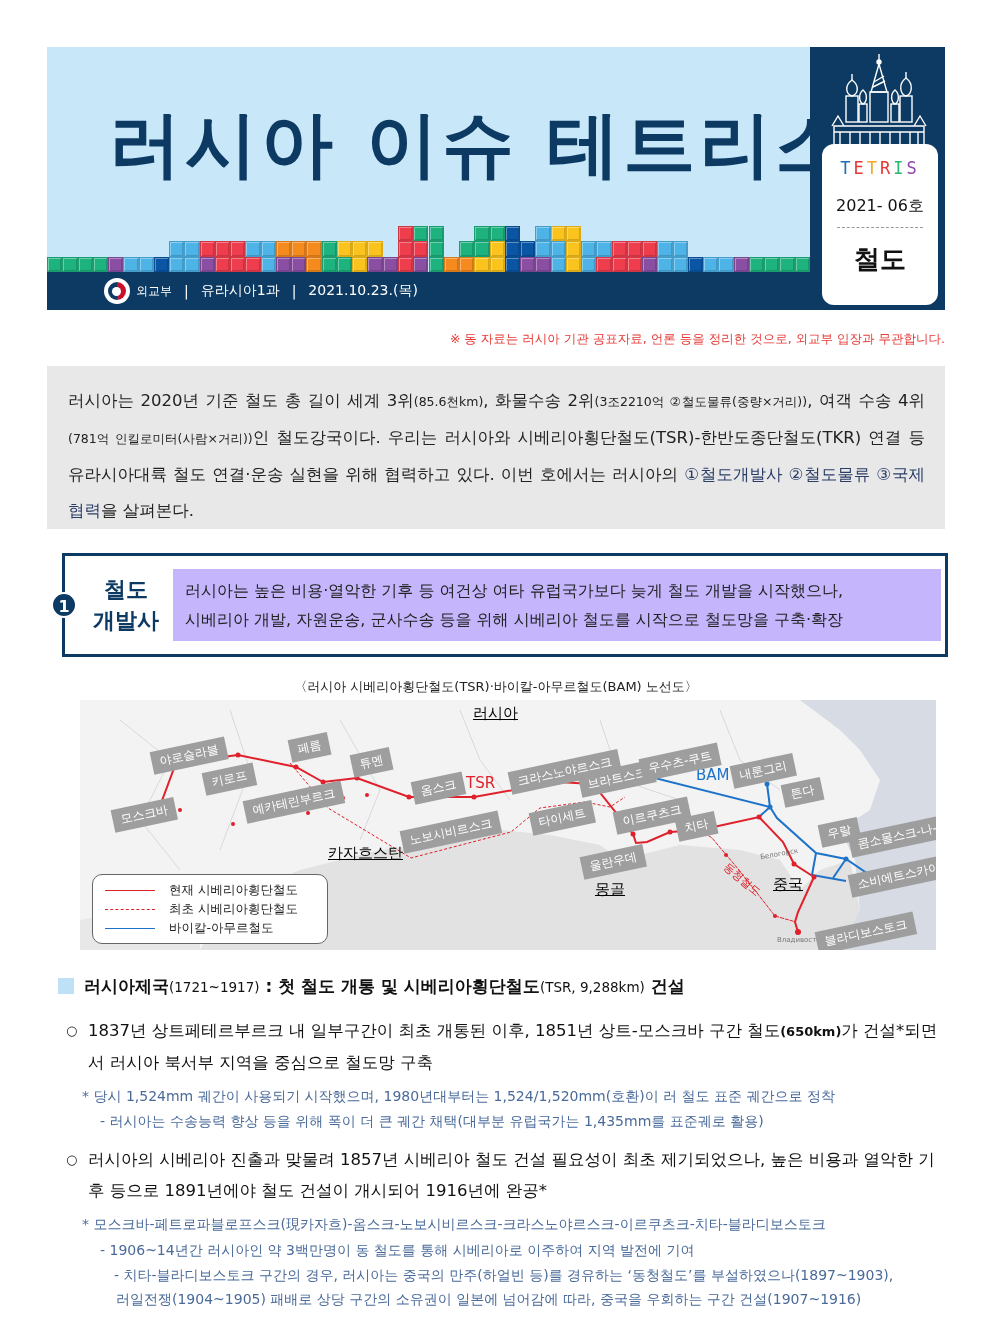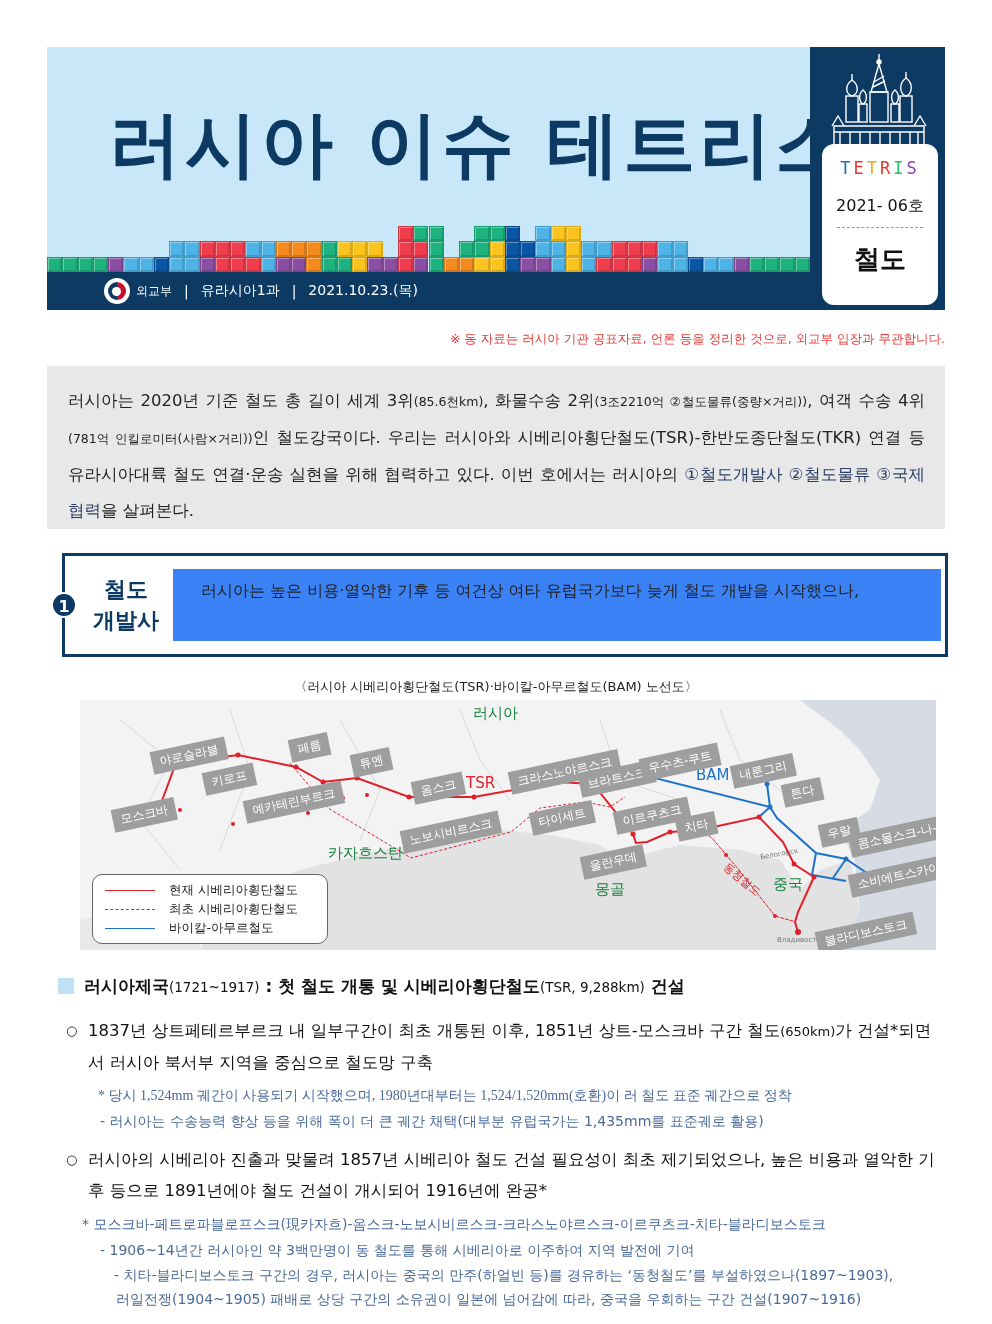--- a/index.html
+++ b/index.html
@@ -31,41 +31,41 @@
 
   
   .summary { position: absolute; left: 47px; top: 366px; width: 898px; height: 163px; background: #e8e8e8; padding: 17px 20px 0 21px; font-size: 16.5px; line-height: 36px; color: #222; text-align: justify; }
   .summary .small { font-size: 12.5px; }
   .summary .highlight { color: #2a3d66; }
 
   
   .section-box { position: absolute; left: 62px; top: 553px; width: 886px; height: 104px; border: 3px solid #0d3a63; }
   .section-num { position: absolute; left: -14px; top: 36px; width: 26px; height: 26px; border-radius: 50%; background: #0d3a63; color: #fff; font-size: 16px; font-weight: bold; text-align: center; line-height: 26px; border: 2px solid #fff; }
   .section-title { position: absolute; left: 20px; top: 18px; width: 82px; text-align: center; font-size: 22px; font-weight: bold; color: #0d3a63; line-height: 31px; }
-  .section-desc { position: absolute; left: 108px; top: 13px; width: 768px; height: 72px; background: #3b82f6; padding: 7px 28px; font-size: 16px; line-height: 29px; color: #222; }
+  .section-desc { position: absolute; left: 108px; top: 13px; width: 768px; height: 72px; background: #c4b5fd; padding: 7px 12px; font-size: 16px; line-height: 29px; color: #222; }
 
   
   .map-caption { position: absolute; left: 0; width: 992px; top: 678px; text-align: center; font-size: 13px; color: #222; }
   .map { position: absolute; left: 80px; top: 700px; width: 856px; height: 250px; background: #f3f3f3; overflow: hidden; }
   .map svg { position: absolute; left: 0; top: 0; }
   .map-label { position: absolute; background: #9e9e9e; color: #fff; font-size: 12px; padding: 3px 8px; white-space: nowrap; transform: rotate(-12deg); transform-origin: left center; }
-  .map-country { position: absolute; font-size: 15px; color: #15803d; white-space: nowrap; }
+  .map-country { position: absolute; font-size: 15px; color: #000000; white-space: nowrap; text-decoration: underline; }
   .map-tag { position: absolute; font-size: 15px; white-space: nowrap; }
   .legend { position: absolute; left: 12px; top: 174px; width: 236px; height: 70px; background: #fff; border: 1px solid #666; border-radius: 10px; padding: 6px 0 0 12px; }
   .legend-row { display: flex; align-items: center; height: 19px; font-size: 12.5px; color: #222; }
   .legend-line { width: 50px; margin-right: 14px; height: 0; }
 
   
   .h2 { position: absolute; left: 58px; top: 975px; font-size: 17px; font-weight: bold; color: #111; white-space: nowrap; }
   .h2-square { display: inline-block; width: 16px; height: 16px; background: #bfe1f5; margin-right: 10px; vertical-align: -2px; }
   .h2 .small { font-size: 13.5px; font-weight: normal; }
   .bullet { position: absolute; left: 66px; width: 880px; font-size: 16.5px; line-height: 31px; color: #111; }
   .bullet .mark { position: absolute; left: 0; top: 0; font-size: 13px; }
   .bullet .txt { padding-left: 22px; display: block; }
-  .bullet .small { font-size: 13px; }
+  .bullet .small { font-size: 13px; font-weight: bold; }
   .note { position: absolute; font-size: 14px; color: #4a6a9a; white-space: nowrap; line-height: 20px; }
 </style>
 </head>
 <body>
 
 <div class="banner">
   <div class="banner-sky">
     <div class="banner-title">러시아 이슈 테트리스</div>
     <div class="tetris-grid" id="tetris-grid">
         <div class="tb" style="left: 350.98px; top: 0px; background: rgb(238, 62, 78);"></div>
@@ -209,20 +209,21 @@
 </div>
 
 <div class="section-box">
   <div class="section-num">1</div>
   <div class="section-title">
     <div>철도</div>
     <div>개발사</div>
   </div>
   <div class="section-desc">
     <div>러시아는 높은 비용·열악한 기후 등 여건상 여타 유럽국가보다 늦게 철도 개발을 시작했으나,</div>
+    <div>시베리아 개발, 자원운송, 군사수송 등을 위해 시베리아 철도를 시작으로 철도망을 구축·확장</div>
   </div>
 </div>
 
 <div class="map-caption">〈러시아 시베리아횡단철도(TSR)·바이칼-아무르철도(BAM) 노선도〉</div>
 <div class="map">
   <svg width="856" height="250">
 
     <path d="M120 250 L150 200 L220 170 L300 150 L380 140 L420 130 L470 135 L520 145 L540 160 L600 145 L660 150 L700 160 L720 190 L740 170 L770 160 L780 210 L770 250 Z" fill="#e2e2e2"></path>
     <path d="M0 220 L60 210 L120 220 L120 250 L0 250 Z" fill="#e8e8e8"></path>
 
@@ -336,21 +337,21 @@
 </div>
 
 <div class="h2">
   <span class="h2-square"></span><span>러시아제국</span><span class="small">(1721~1917)</span><span> : 첫 철도 개통 및 시베리아횡단철도</span><span class="small">(TSR, 9,288km)</span><span> 건설</span>
 </div>
 
 <div class="bullet" style="top:1015px;">
   <span class="mark">○</span>
   <span class="txt"><span>1837년 상트페테르부르크 내 일부구간이 최초 개통된 이후, 1851년 상트-모스크바 구간 철도</span><span class="small">(650km)</span><span>가 건설*되면서 러시아 북서부 지역을 중심으로 철도망 구축</span></span>
 </div>
-<div class="note" style="left:98px;top:1086px;font-family:Liberation Serif, serif;">* 당시 1,524mm 궤간이 사용되기 시작했으며, 1980년대부터는 1,524/1,520mm(호환)이 러 철도 표준 궤간으로 정착</div>
+<div class="note" style="left:82px;top:1086px;">* 당시 1,524mm 궤간이 사용되기 시작했으며, 1980년대부터는 1,524/1,520mm(호환)이 러 철도 표준 궤간으로 정착</div>
 <div class="note" style="left:100px;top:1111px;">- 러시아는 수송능력 향상 등을 위해 폭이 더 큰 궤간 채택(대부분 유럽국가는 1,435mm를 표준궤로 활용)</div>
 
 <div class="bullet" style="top:1144px;">
   <span class="mark">○</span>
   <span class="txt">러시아의 시베리아 진출과 맞물려 1857년 시베리아 철도 건설 필요성이 최초 제기되었으나, 높은 비용과 열악한 기후 등으로 1891년에야 철도 건설이 개시되어 1916년에 완공*</span>
 </div>
 <div class="note" style="left:82px;top:1214px;">* 모스크바-페트로파블로프스크(現카자흐)-옴스크-노보시비르스크-크라스노야르스크-이르쿠츠크-치타-블라디보스토크</div>
 <div class="note" style="left:100px;top:1240px;">- 1906~14년간 러시아인 약 3백만명이 동 철도를 통해 시베리아로 이주하여 지역 발전에 기여</div>
 <div class="note" style="left:82px;top:1265px;margin-left:32px;">- 치타-블라디보스토크 구간의 경우, 러시아는 중국의 만주(하얼빈 등)를 경유하는 ‘동청철도’를 부설하였으나(1897~1903),</div>
 <div class="note" style="left:116px;top:1289px;">러일전쟁(1904~1905) 패배로 상당 구간의 소유권이 일본에 넘어감에 따라, 중국을 우회하는 구간 건설(1907~1916)</div>

